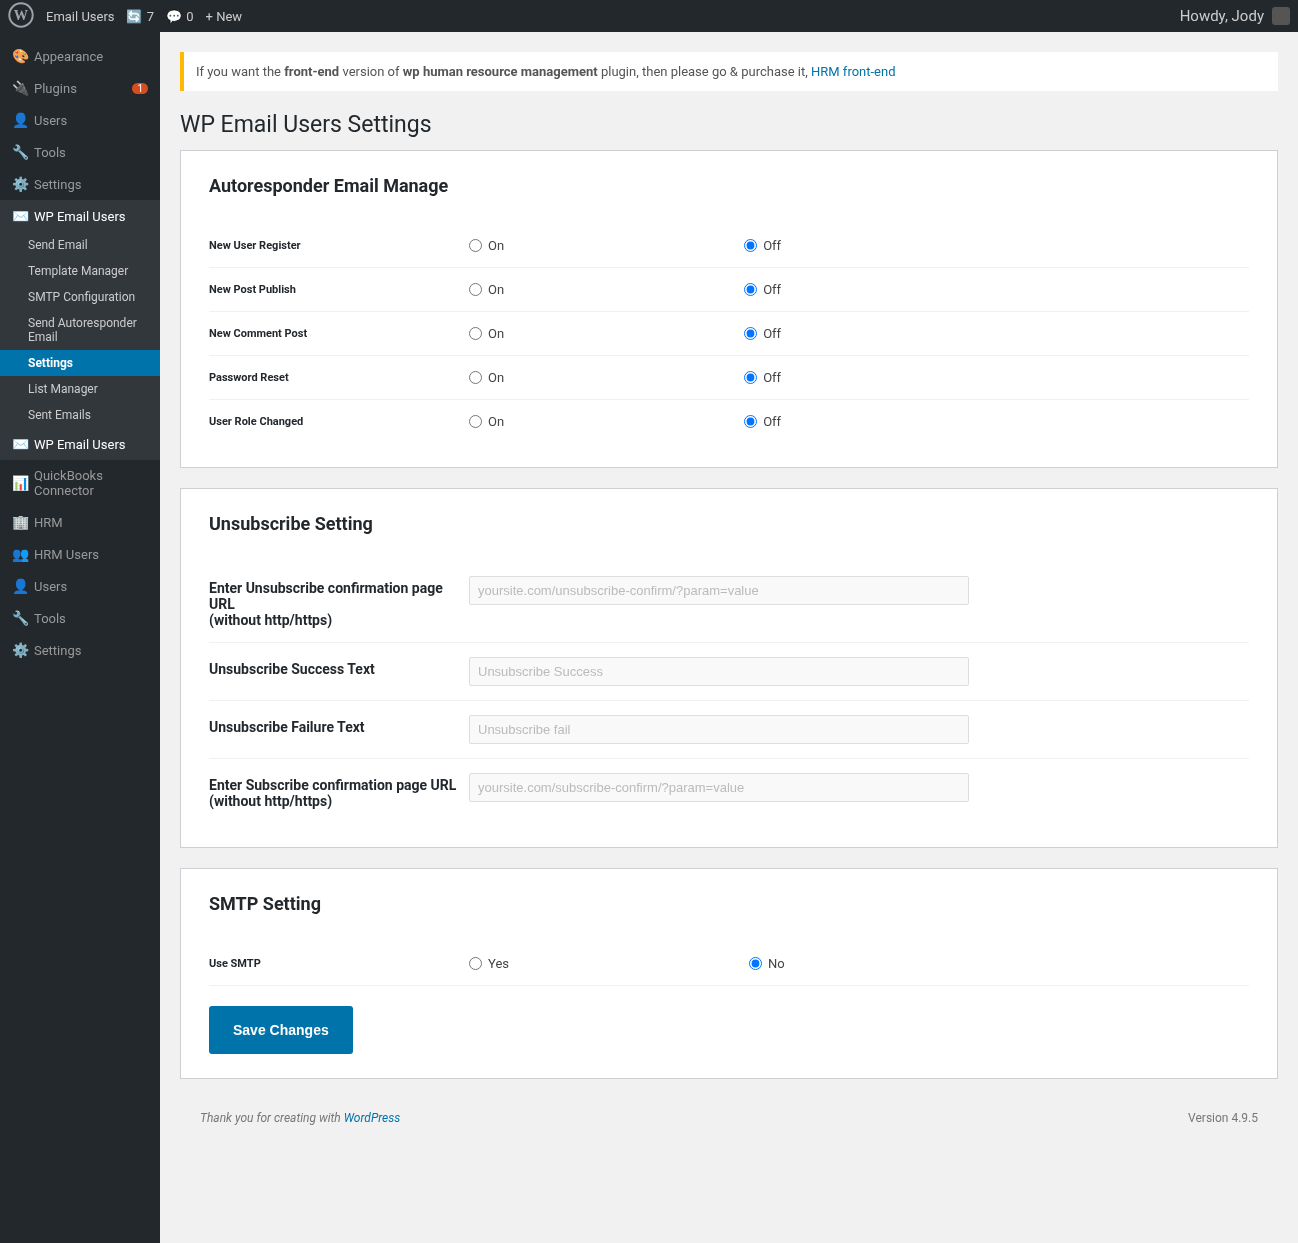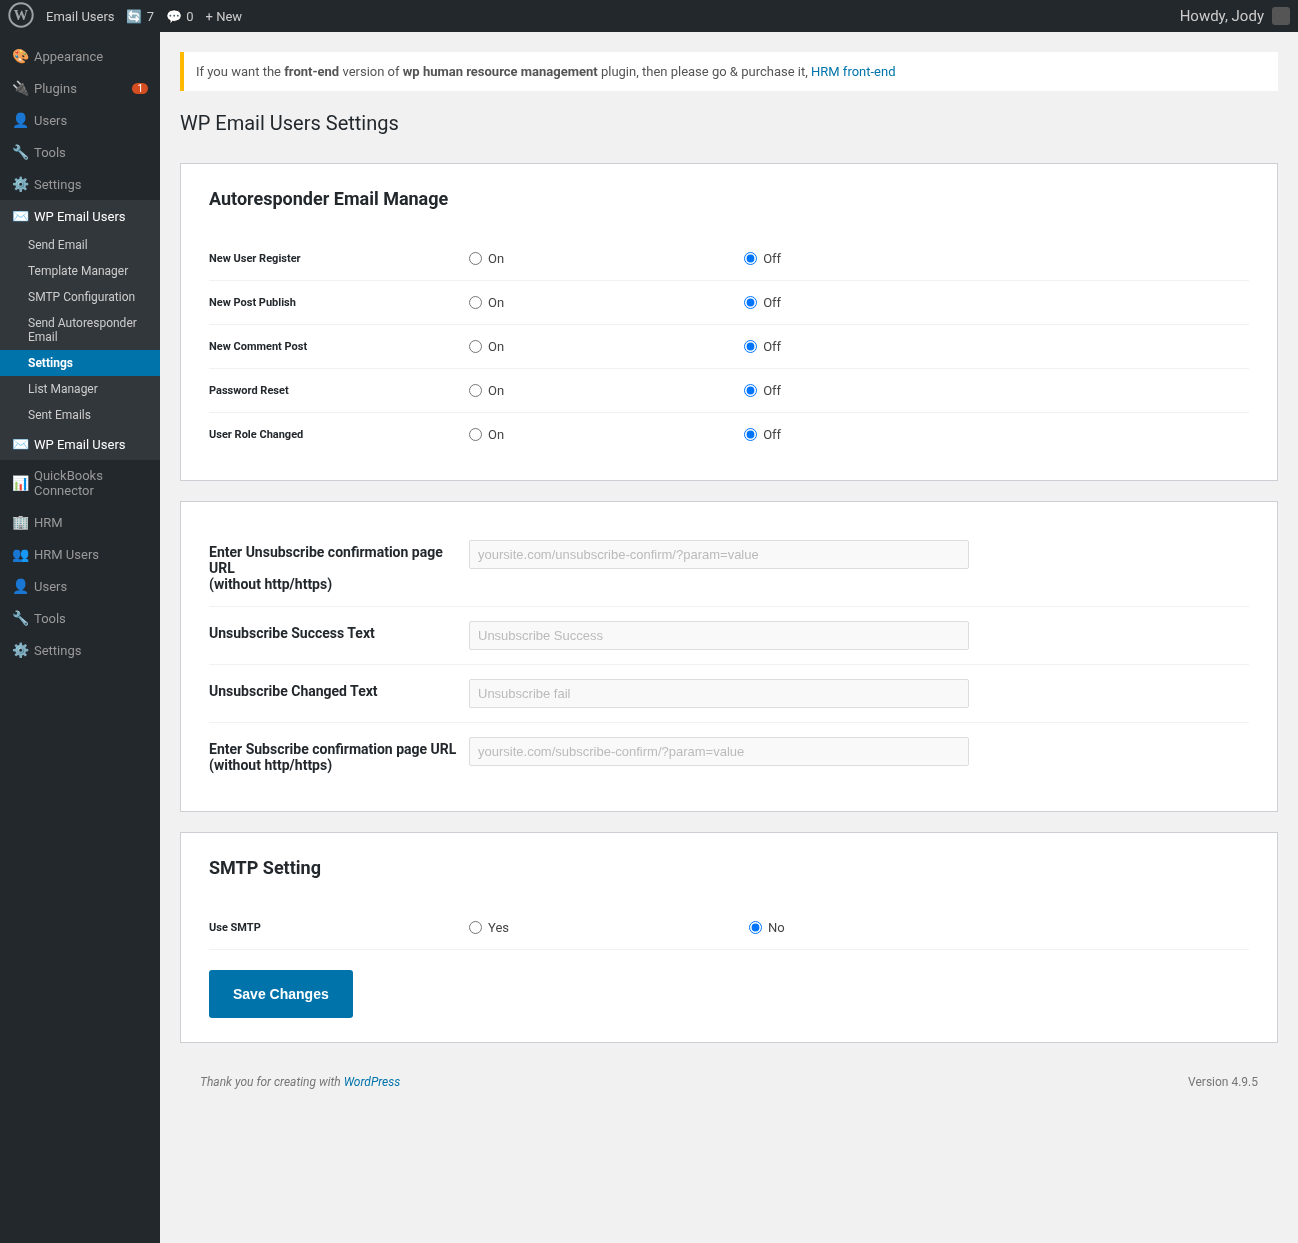--- a/index.html
+++ b/index.html
@@ -66,24 +66,24 @@
       background: #fff;
       padding: 12px 12px;
       margin-bottom: 20px;
       font-size: 13px;
       color: #555;
     }
     .notice-warning a { color: #0073aa; text-decoration: none; }
     .notice-warning strong { font-weight: 700; }
 
     h1.page-title {
-      font-size: 20px;
+      font-size: 23px;
       font-weight: 400;
       color: #23282d;
-      margin-bottom: 28px;
+      margin-bottom: 12px;
     }
 
     .settings-card {
       background: #fff;
       border: 1px solid #ccd0d4;
       padding: 24px 28px;
       margin-bottom: 20px;
     }
 
     .section-title {
@@ -364,37 +364,38 @@
           </label>
           <label class="radio-option" style="margin-left: 200px;">
             <input type="radio" name="user_role_changed" value="off" checked="" style="">
             <span>Off</span>
           </label>
         </div>
       </div>
     </div>
 
     <div class="settings-card">
+      <div class="section-title">Unsubscribe Setting</div>
 
       <div class="input-row">
         <div class="input-label">Enter Unsubscribe confirmation page URL<br>(without http/https)</div>
         <div class="input-field">
           <input type="text" value="yoursite.com/unsubscribe-confirm/?param=value" style="color: rgb(187, 187, 187);">
         </div>
       </div>
 
       <div class="input-row">
         <div class="input-label">Unsubscribe Success Text</div>
         <div class="input-field">
           <input type="text" value="Unsubscribe Success" style="color: rgb(187, 187, 187);">
         </div>
       </div>
 
       <div class="input-row">
-        <div class="input-label">Unsubscribe Changed Text</div>
+        <div class="input-label">Unsubscribe Failure Text</div>
         <div class="input-field">
           <input type="text" value="Unsubscribe fail" style="color: rgb(187, 187, 187);">
         </div>
       </div>
 
       <div class="input-row">
         <div class="input-label">Enter Subscribe confirmation page URL<br>(without http/https)</div>
         <div class="input-field">
           <input type="text" value="yoursite.com/subscribe-confirm/?param=value" style="color: rgb(187, 187, 187);">
         </div>

